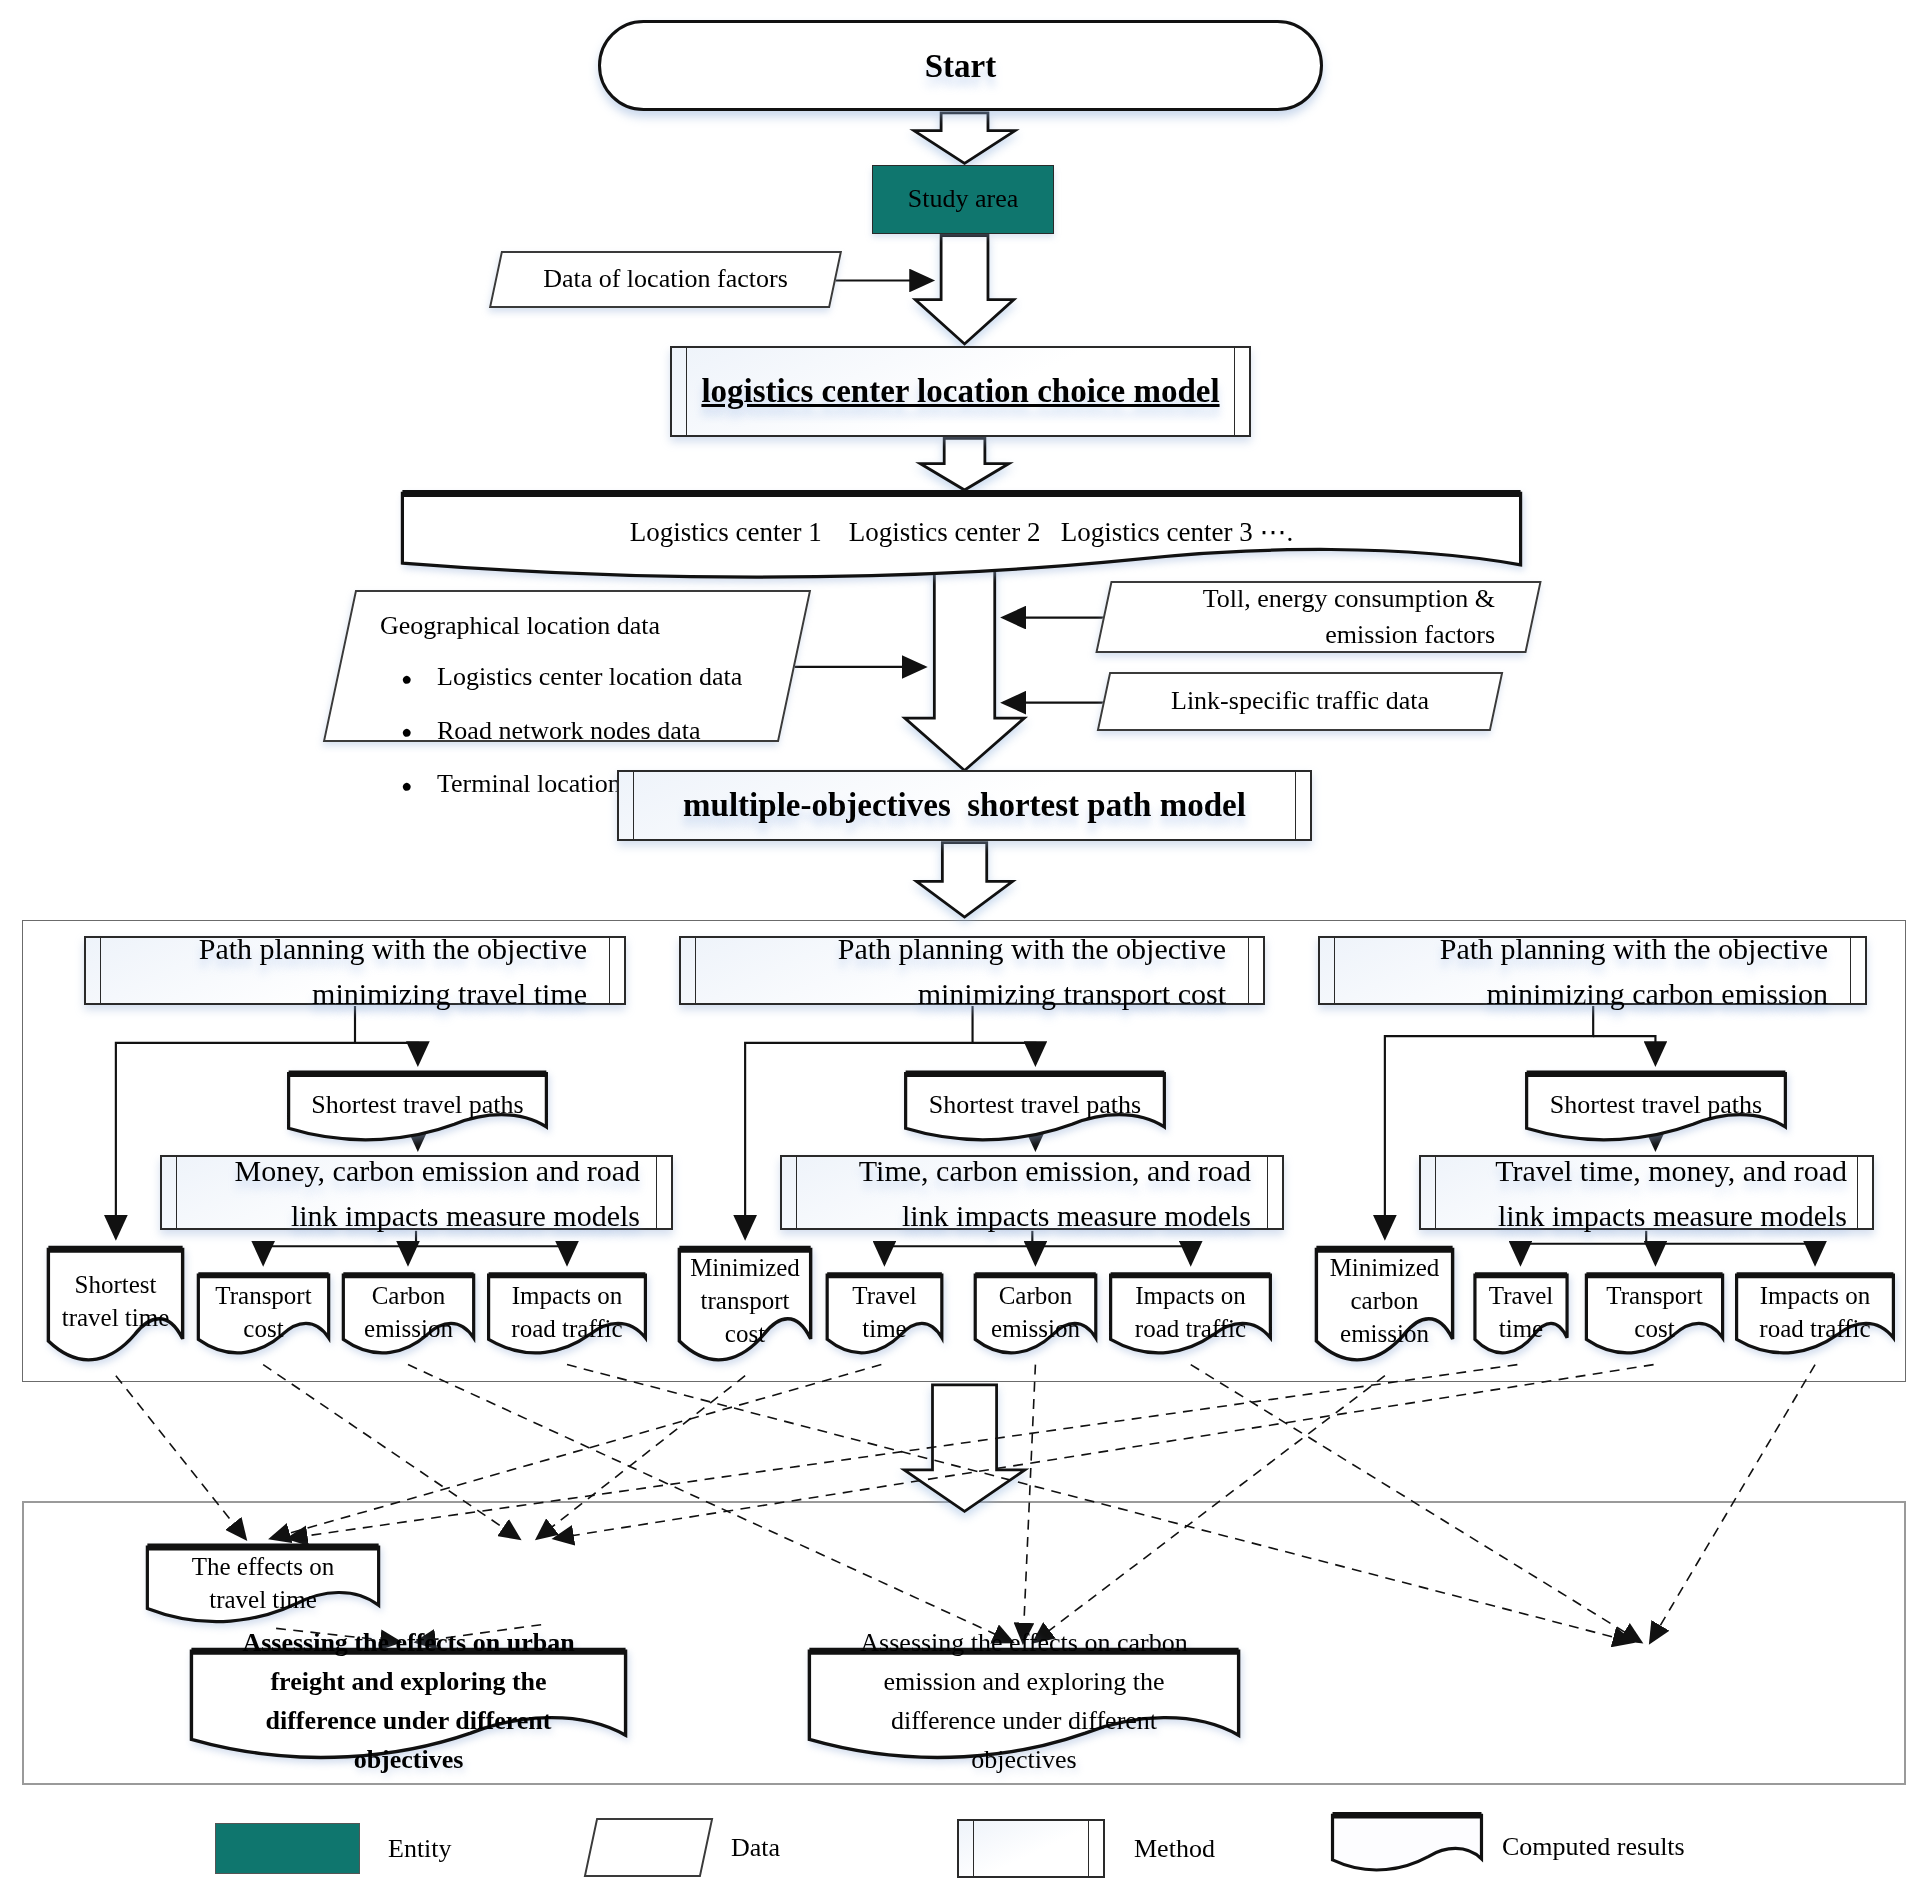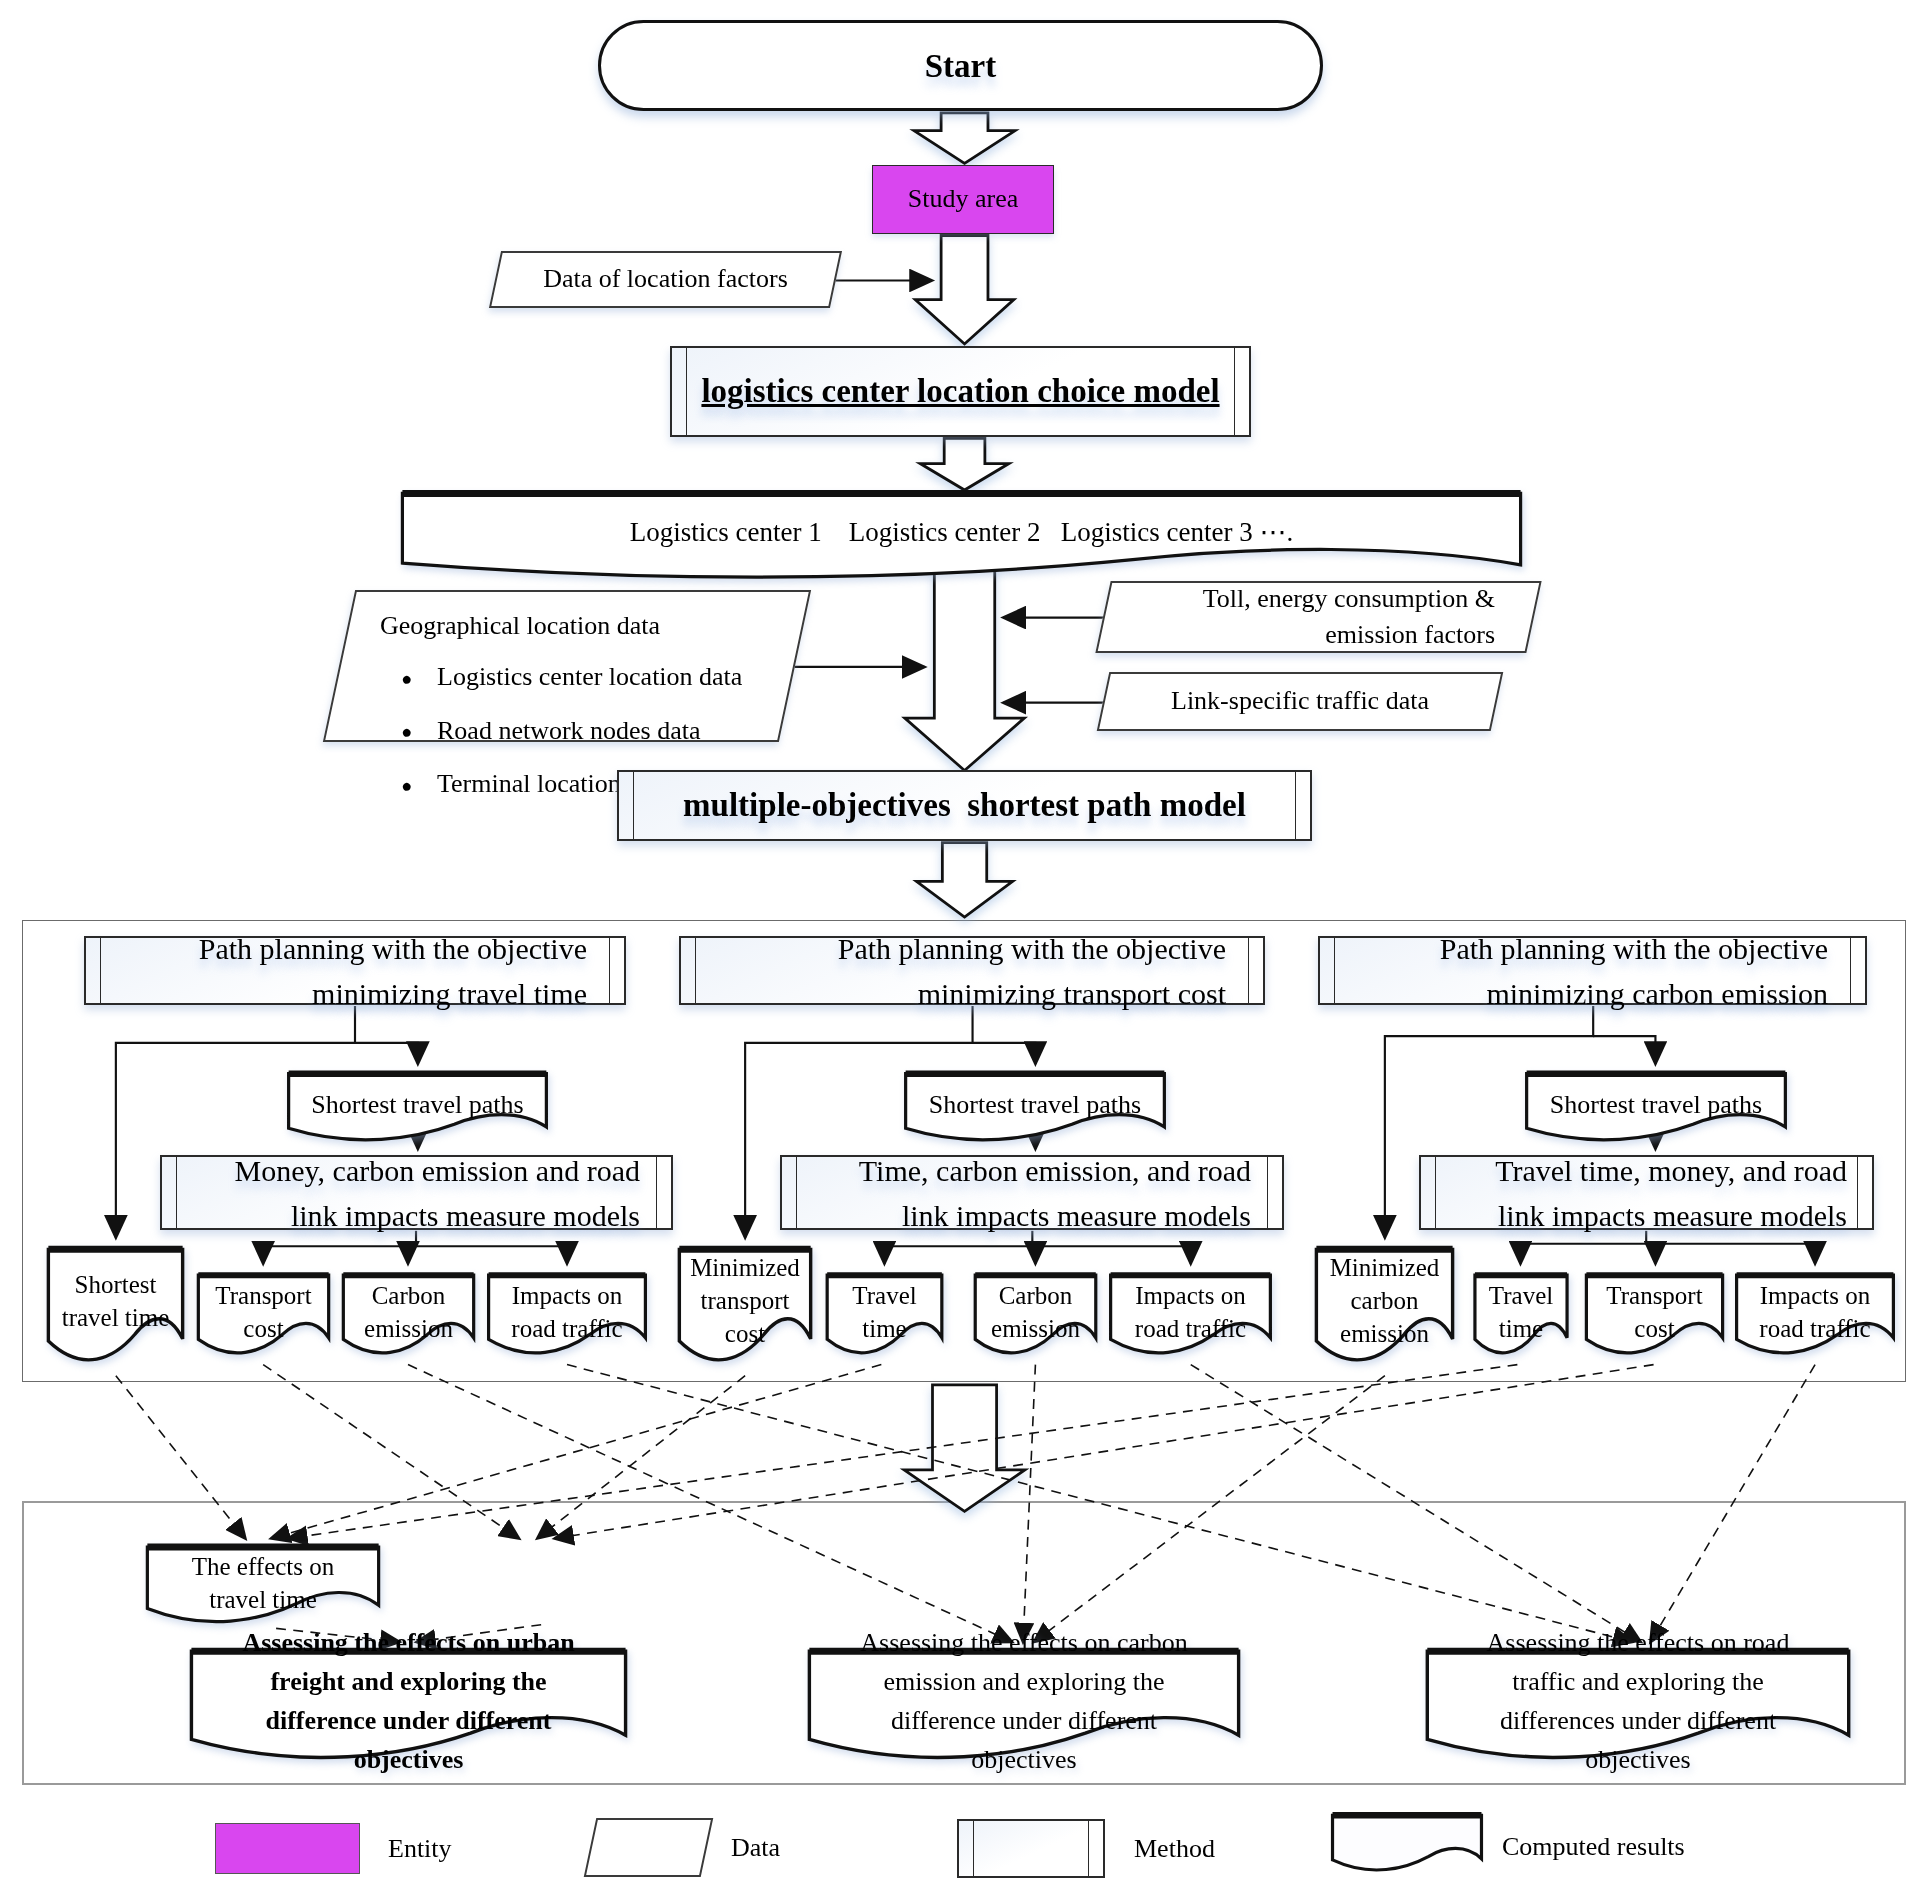--- a/index.html
+++ b/index.html
@@ -3,21 +3,21 @@
 <meta charset="utf-8">
 <style>
   html,body{margin:0;padding:0;background:#ffffff;}
   .stage{position:relative;width:1926px;height:1899px;background:#fff;
          font-family:"Liberation Serif","DejaVu Serif",serif;color:#000;overflow:hidden;}
   .abs{position:absolute;box-sizing:border-box;}
   .center{display:flex;align-items:center;justify-content:center;text-align:right;}
   
   .pill{border:3.1px solid #111;border-radius:99px;background:#fff;
         box-shadow:0 6.2px 10px rgba(140,170,215,.45);}
-  .entity{border:1.8px solid #2a2a2a;background:#d946ef;box-shadow:0 3.7px 6.2px rgba(150,175,215,.35);}
+  .entity{border:1.8px solid #2a2a2a;background:#0f766e;box-shadow:0 3.7px 6.2px rgba(150,175,215,.35);}
   .method{border:2.2px solid #2a2a2a;background:linear-gradient(155deg,#eef3fa 0%,#ffffff 55%);
           box-shadow:0 5px 8.6px rgba(150,175,215,.4);}
   .method:before,.method:after{content:"";position:absolute;top:0;bottom:0;width:0;
           border-left:1.8px solid #2a2a2a;}
   .method:before{left:13.6px;} .method:after{right:13.6px;}
   .para{transform:skewX(-12deg);border:2.2px solid #3a3a3a;background:#fff;
         box-shadow:0 4.3px 7.4px rgba(150,175,215,.38);}
   .para-inner{transform:skewX(12deg);width:100%;height:100%;}
   .doc{filter:drop-shadow(2.5px 4.3px 3.7px rgba(150,175,215,.4));}
   .doc svg{position:absolute;left:0;top:0;width:100%;height:100%;overflow:visible;}
@@ -319,27 +319,20 @@
     </svg>
     <div class="doc-label t-asses" style="padding:0 18.5px;">Assessing the effects on urban freight and exploring the difference under different objectives</div>
   </div>
   <div class="abs doc" style="left:805px;top:1647px;width:438px;height:126px;">
     <svg viewBox="0 0 200 120" preserveAspectRatio="none">
       <path d="M2,4 H198 V84 C 178,60 150,64 128,82 C 98,104 52,118 2,88 Z" fill="#fff" stroke="#111" stroke-width="3.4" vector-effect="non-scaling-stroke"></path>
       <line x1="2" y1="4" x2="198" y2="4" stroke="#111" stroke-width="7" vector-effect="non-scaling-stroke"></line>
     </svg>
     <div class="doc-label t-asses" style="padding:0 18.5px;">Assessing the effects on carbon emission and exploring the difference under different objectives</div>
   </div>
-  <div class="abs doc" style="left:1423px;top:1647px;width:430px;height:126px;">
-    <svg viewBox="0 0 200 120" preserveAspectRatio="none">
-      <path d="M2,4 H198 V84 C 178,60 150,64 128,82 C 98,104 52,118 2,88 Z" fill="#fff" stroke="#111" stroke-width="3.4" vector-effect="non-scaling-stroke"></path>
-      <line x1="2" y1="4" x2="198" y2="4" stroke="#111" stroke-width="7" vector-effect="non-scaling-stroke"></line>
-    </svg>
-    <div class="doc-label t-asses" style="padding:0 18.5px;">Assessing the effects on road traffic and exploring the differences under different objectives</div>
-  </div>
 
   <div class="abs entity" style="left:215px;top:1823px;width:145px;height:51px;box-shadow:none;border-color:#555;"></div>
   <div class="abs legend-label" style="left:388px;top:1823px;height:51px;">
       <span>Entity</span>
     </div>
 
   <div class="abs para" style="left:590px;top:1818px;width:117px;height:59px;box-shadow:none;"></div>
   <div class="abs legend-label" style="left:731px;top:1818px;height:59px;">
       <span>Data</span>
     </div>

